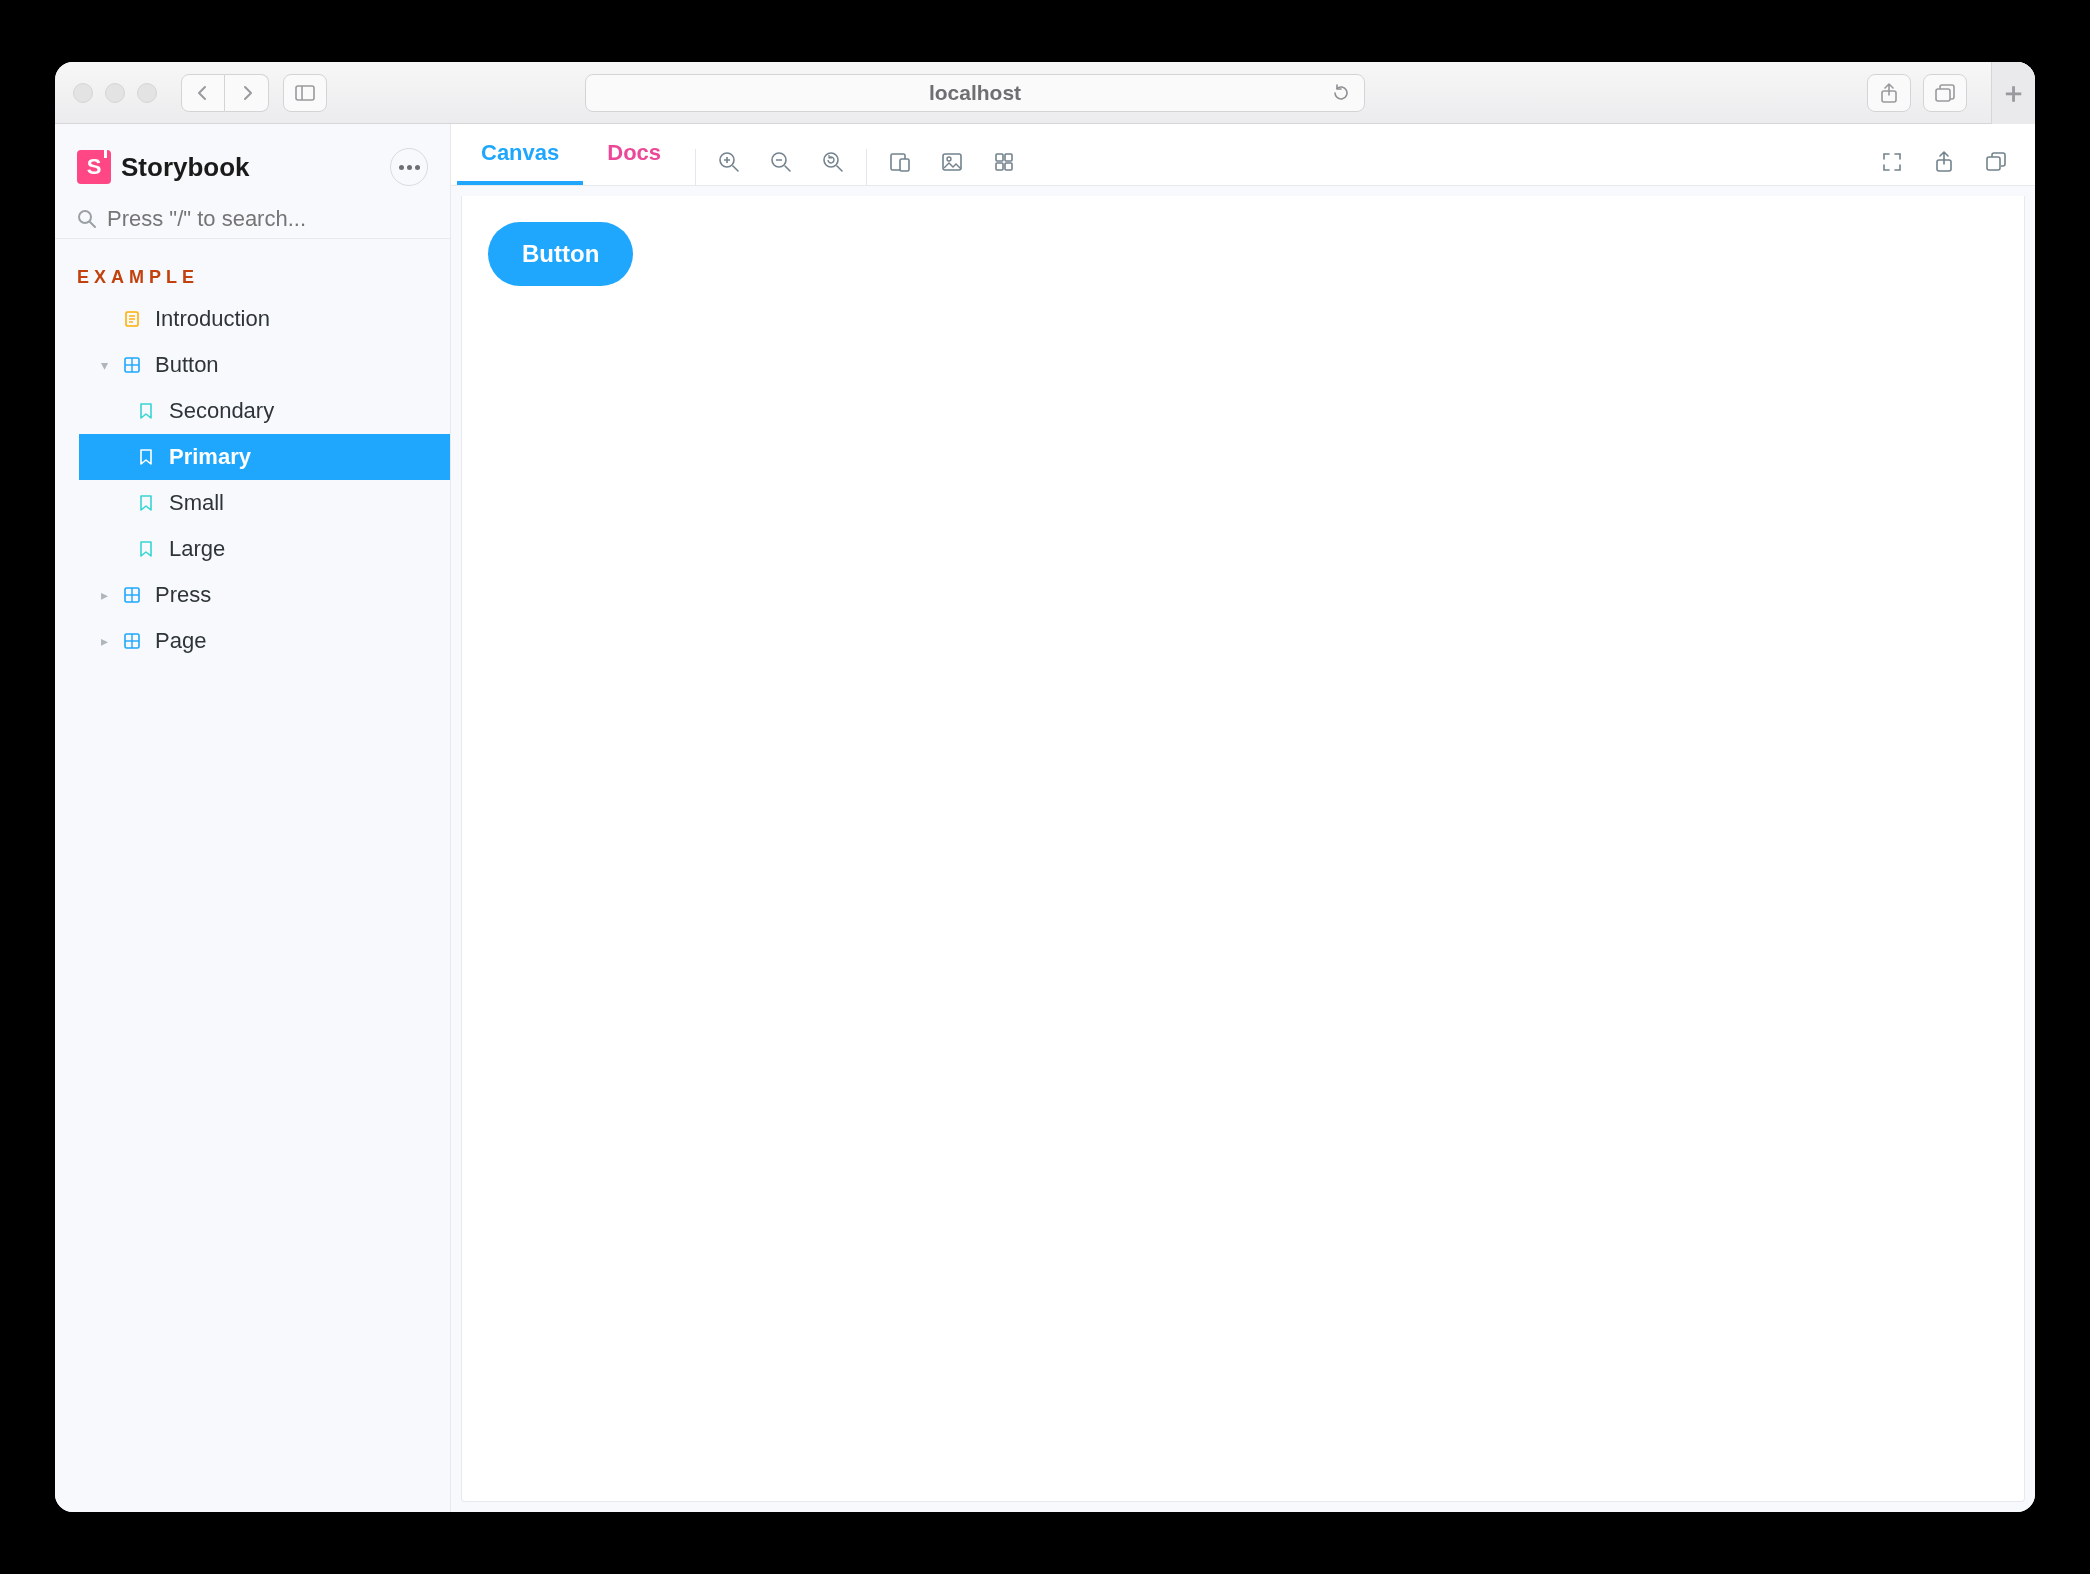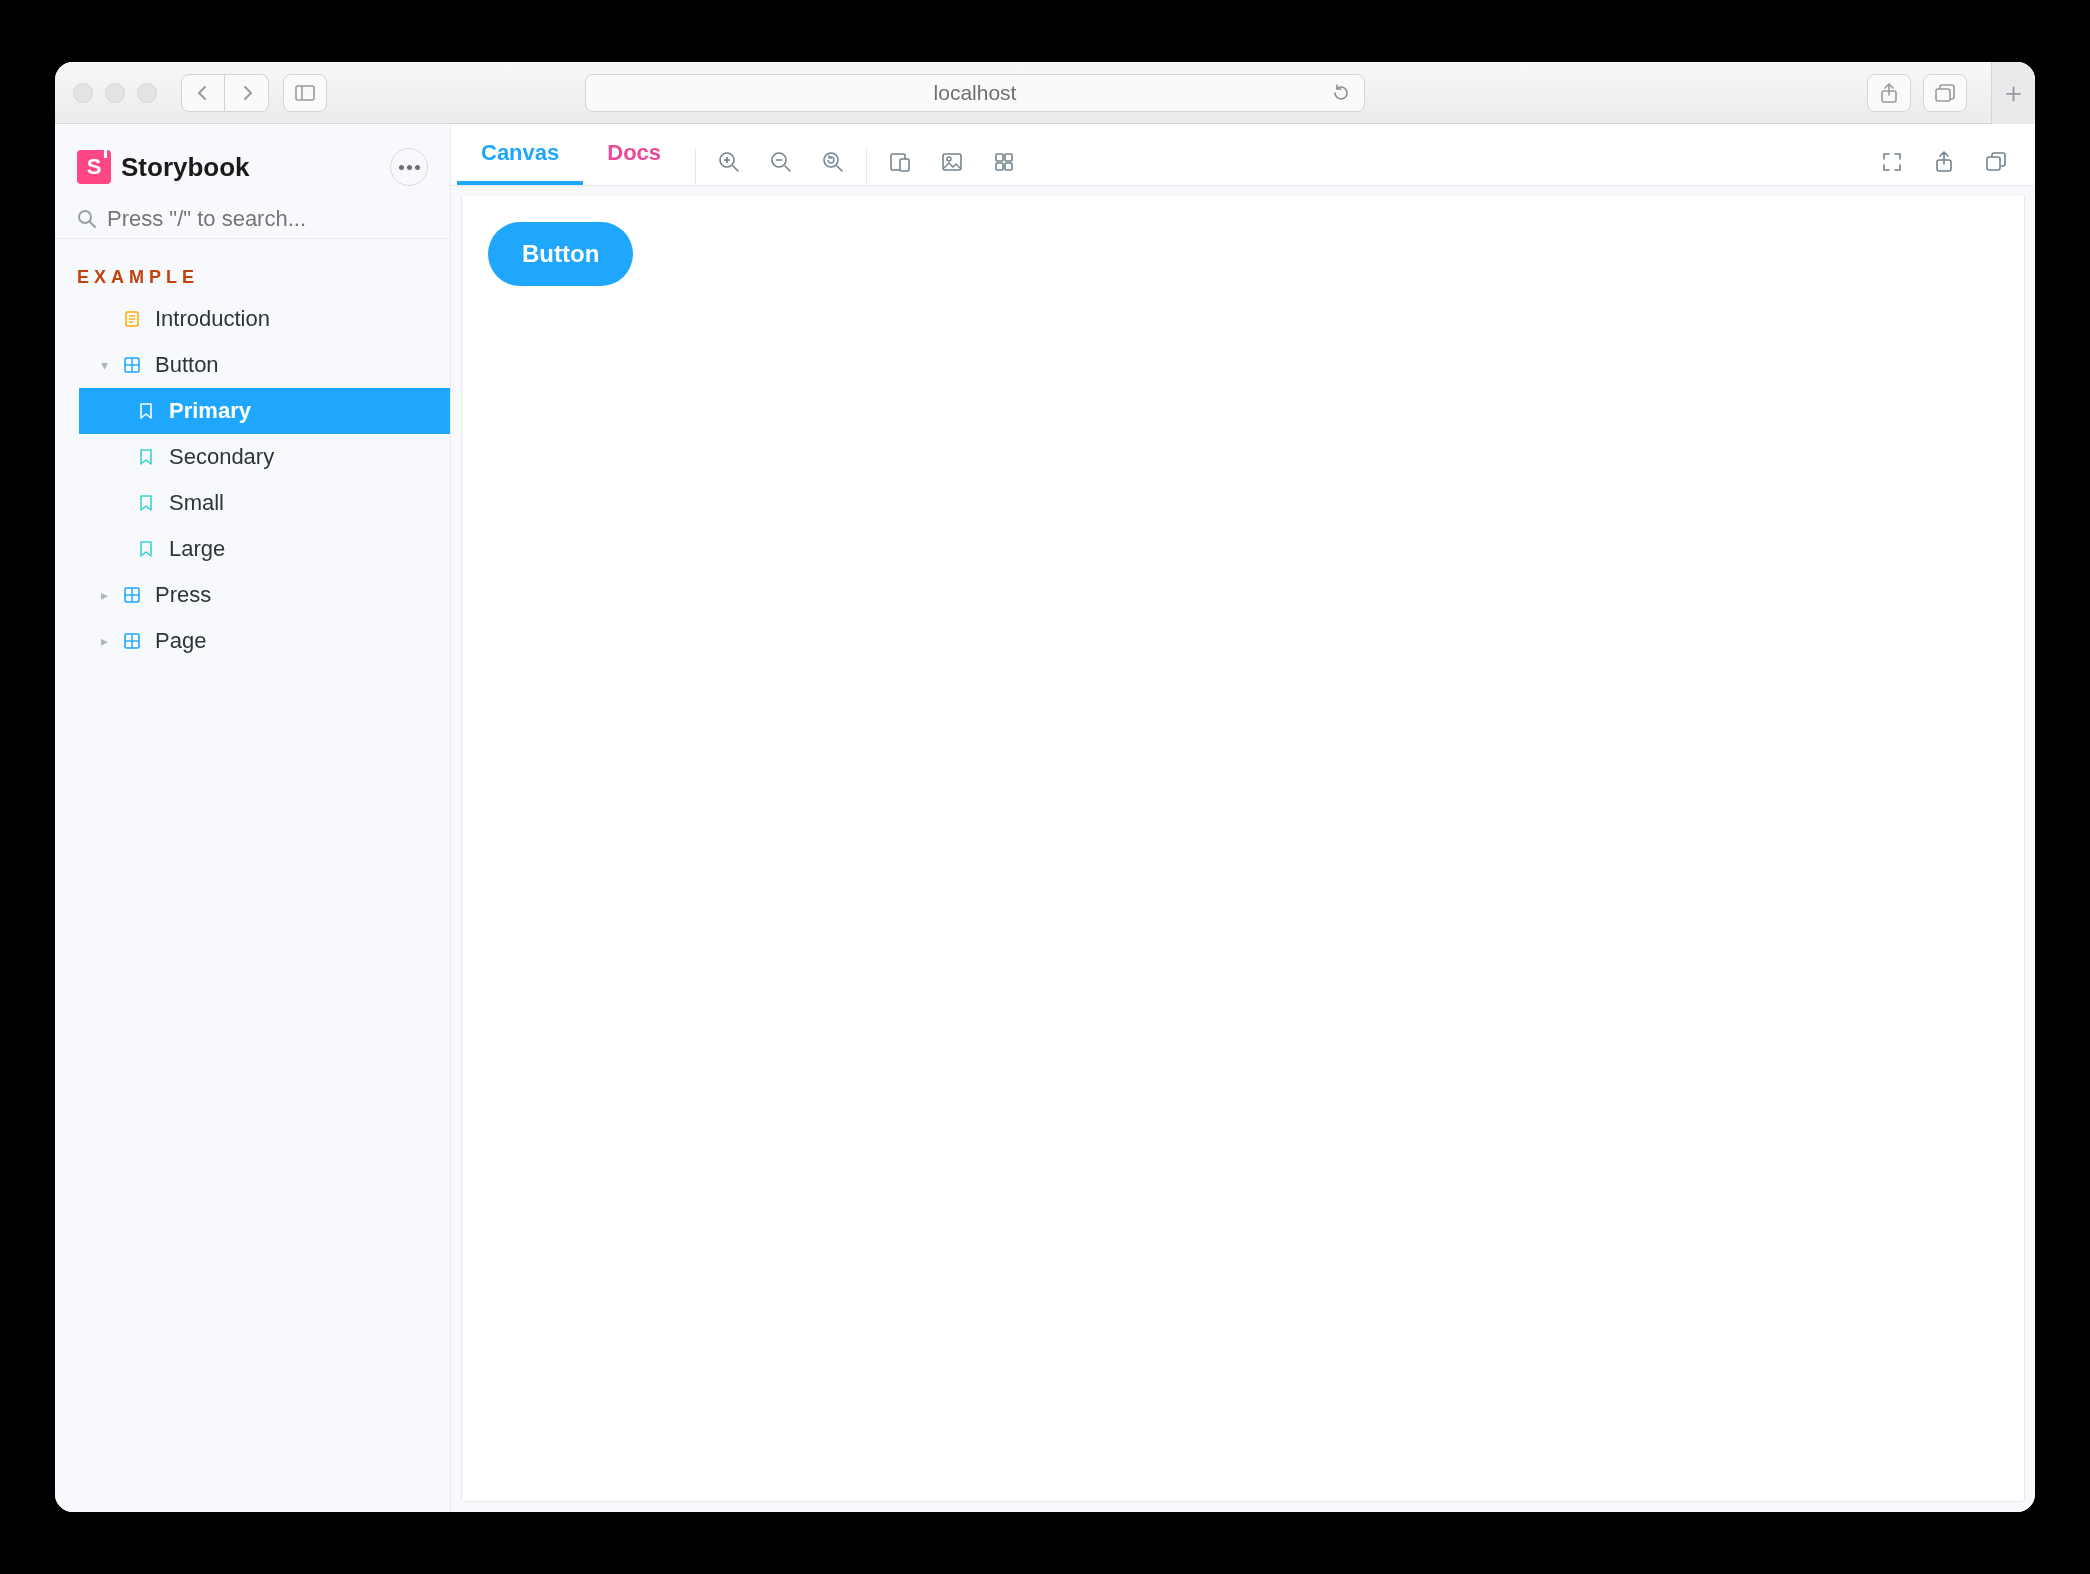--- a/index.html
+++ b/index.html
@@ -22,20 +22,21 @@
   flex-direction: column;
 }
 .titlebar {
   height: 62px;
   background: linear-gradient(#f7f7f7,#ececee);
   border-bottom: 1px solid #d6d6d9;
   display: flex;
   align-items: center;
   padding: 0 18px;
   gap: 14px;
+  font-weight: bold;
 }
 .traffic { display:flex; gap:12px; margin-right: 10px;}
 .dot { width:20px; height:20px; border-radius:50%; background:#e3e3e3; border:1px solid #d5d5d5;}
 .nav-btn-group { display:flex; }
 .tb-btn {
   width:44px; height:38px; border:1px solid #d4d4d6; background:#fafafa; border-radius:8px;
   display:flex; align-items:center; justify-content:center; color:#9a9a9e;
 }
 .tb-btn.left { border-top-right-radius:0;border-bottom-right-radius:0;}
 .tb-btn.right { border-top-left-radius:0;border-bottom-left-radius:0; border-left:none;}
@@ -193,37 +194,37 @@
           <span class="caret">▾</span>
           <span class="icon">
               <svg width="18" height="18" viewBox="0 0 18 18">
                 <rect x="2" y="2" width="14" height="14" rx="1.5" stroke="currentColor" stroke-width="1.6" fill="none"></rect>
                 <line x1="9" y1="2" x2="9" y2="16" stroke="currentColor" stroke-width="1.4"></line>
                 <line x1="2" y1="9" x2="16" y2="9" stroke="currentColor" stroke-width="1.4"></line>
               </svg>
             </span>
           <span>Button</span>
         </li>
-        <li class="story active">
+        <li class="story">
           <span class="caret"></span>
           <span class="icon">
               <svg width="14" height="18" viewBox="0 0 14 18">
                 <path d="M2 2h10v14l-5-4-5 4z" stroke="currentColor" stroke-width="1.6" fill="none" stroke-linejoin="round"></path>
               </svg>
             </span>
-          <span>Primary</span>
-        </li>
-        <li class="story">
+          <span>Secondary</span>
+        </li>
+        <li class="story active">
           <span class="caret"></span>
           <span class="icon">
               <svg width="14" height="18" viewBox="0 0 14 18">
                 <path d="M2 2h10v14l-5-4-5 4z" stroke="currentColor" stroke-width="1.6" fill="none" stroke-linejoin="round"></path>
               </svg>
             </span>
-          <span>Secondary</span>
+          <span>Primary</span>
         </li>
         <li class="story">
           <span class="caret"></span>
           <span class="icon">
               <svg width="14" height="18" viewBox="0 0 14 18">
                 <path d="M2 2h10v14l-5-4-5 4z" stroke="currentColor" stroke-width="1.6" fill="none" stroke-linejoin="round"></path>
               </svg>
             </span>
           <span>Small</span>
         </li>

